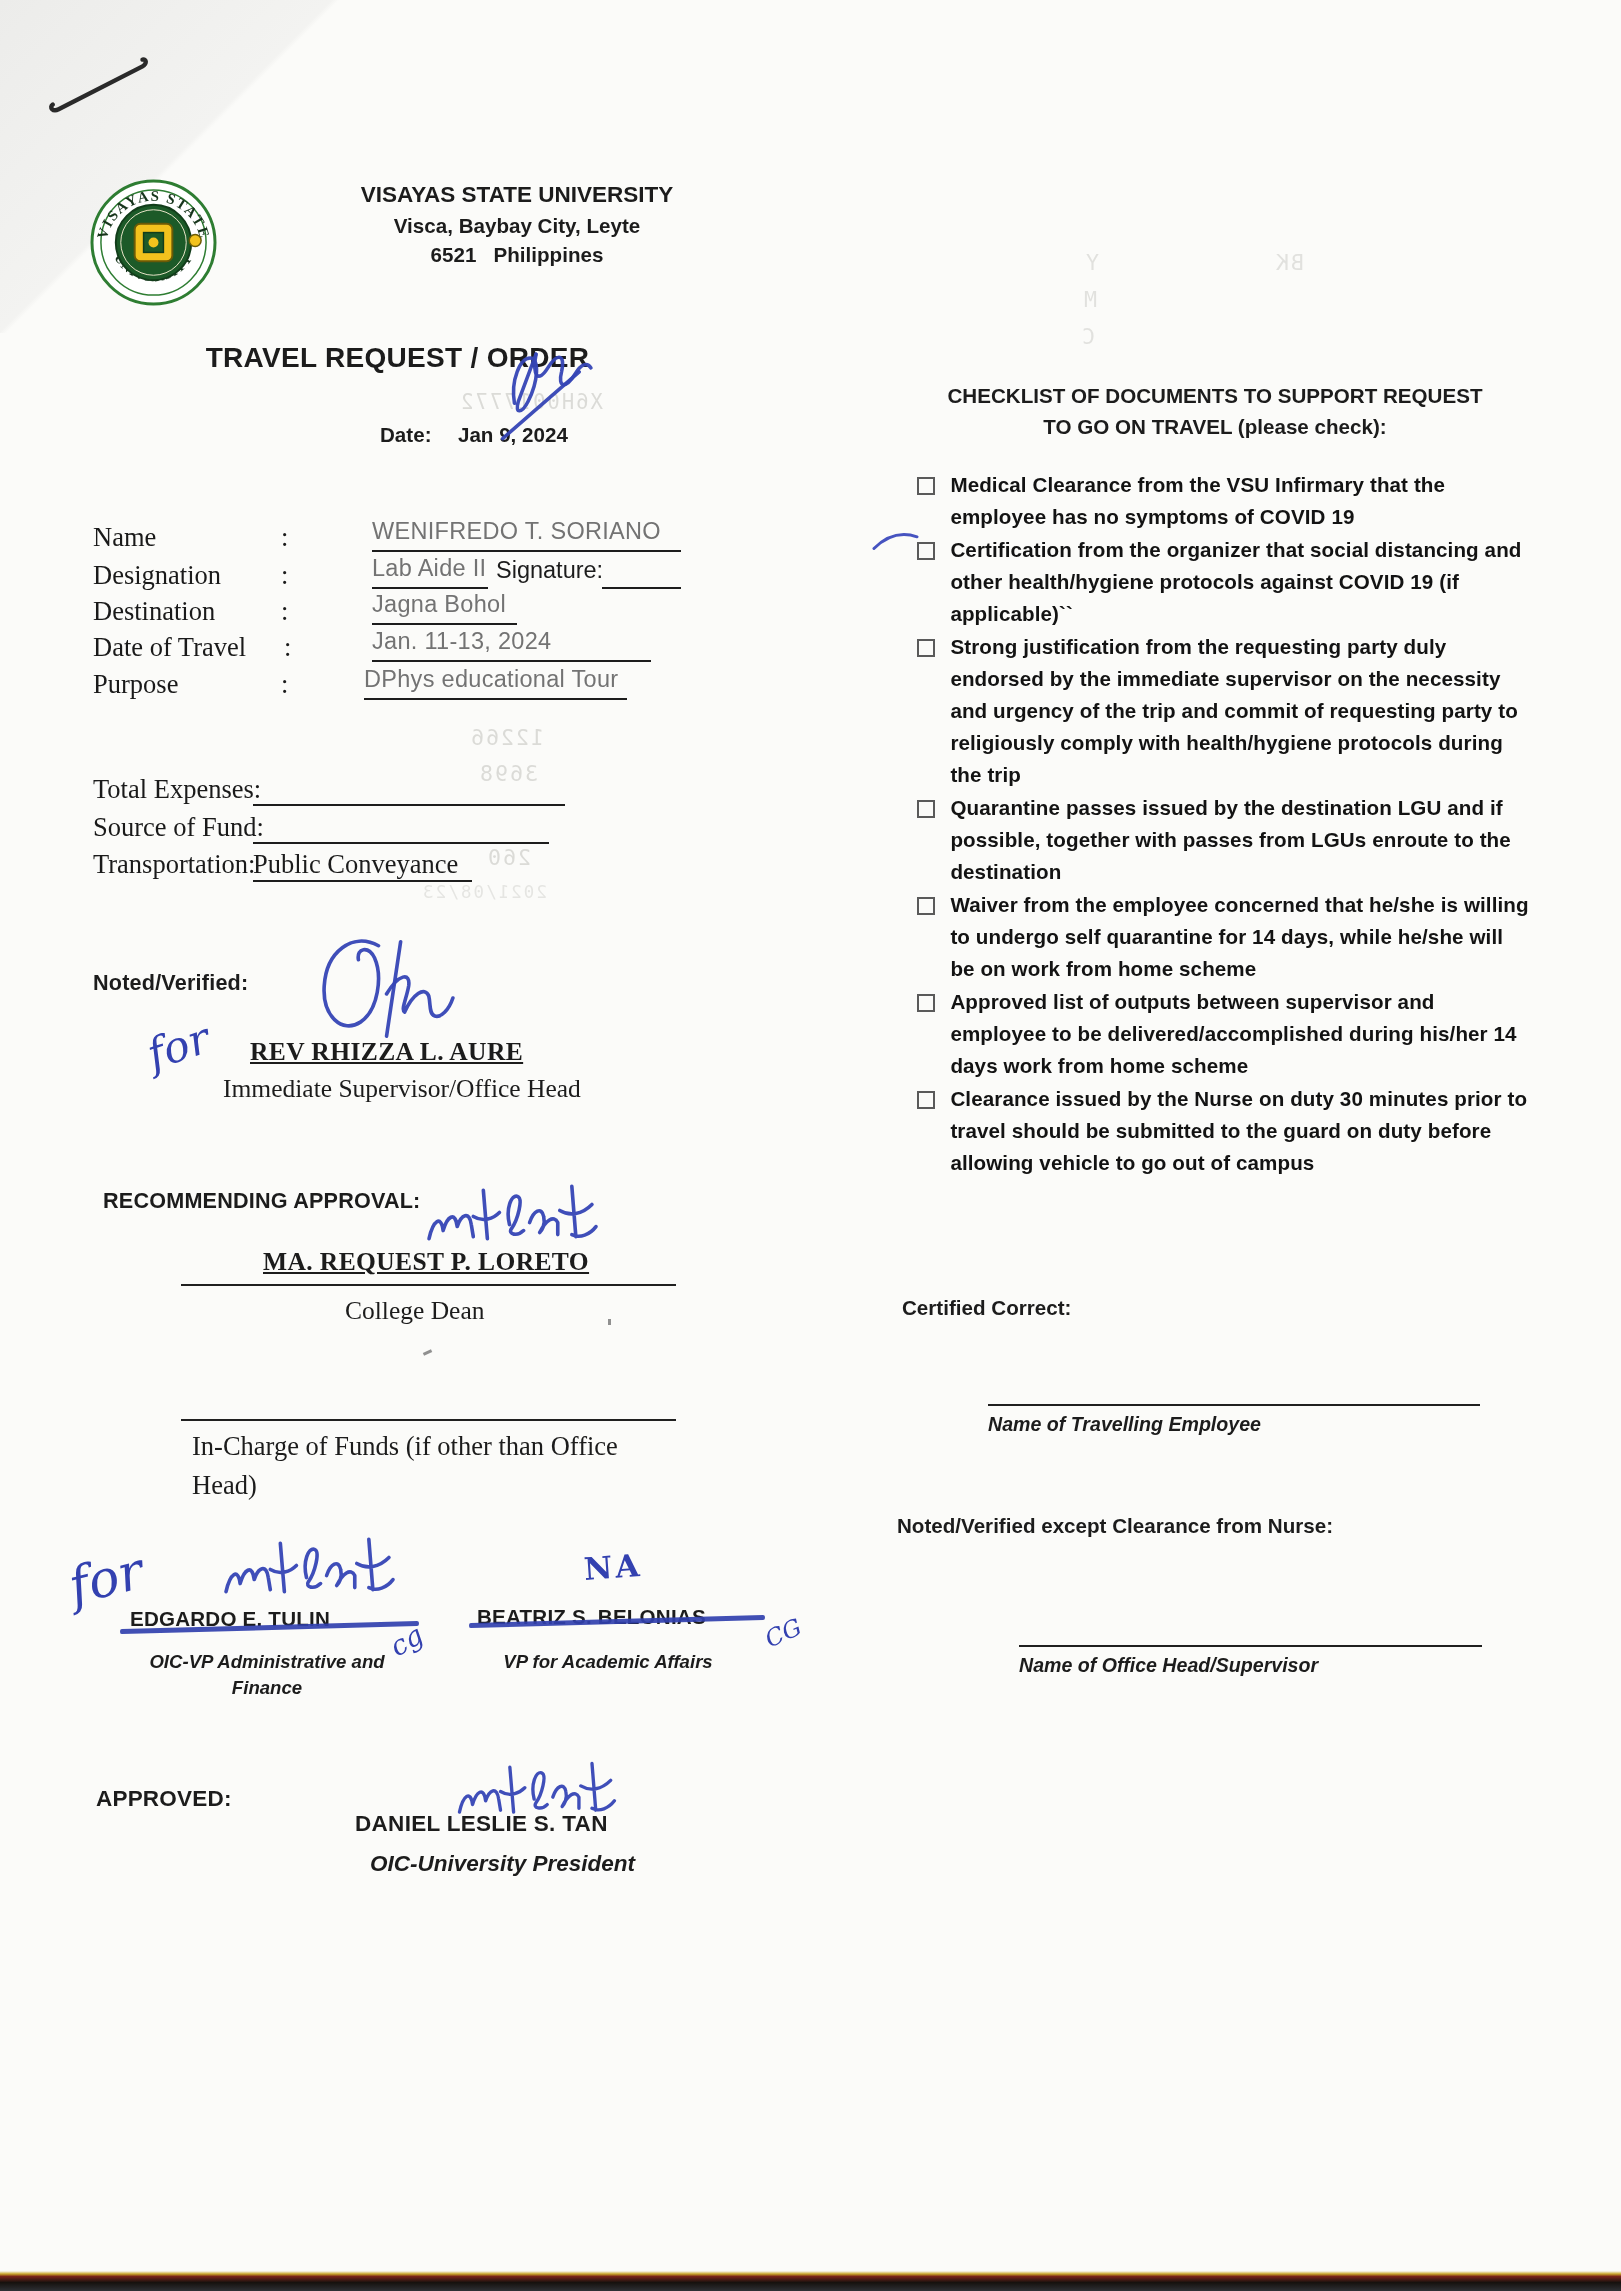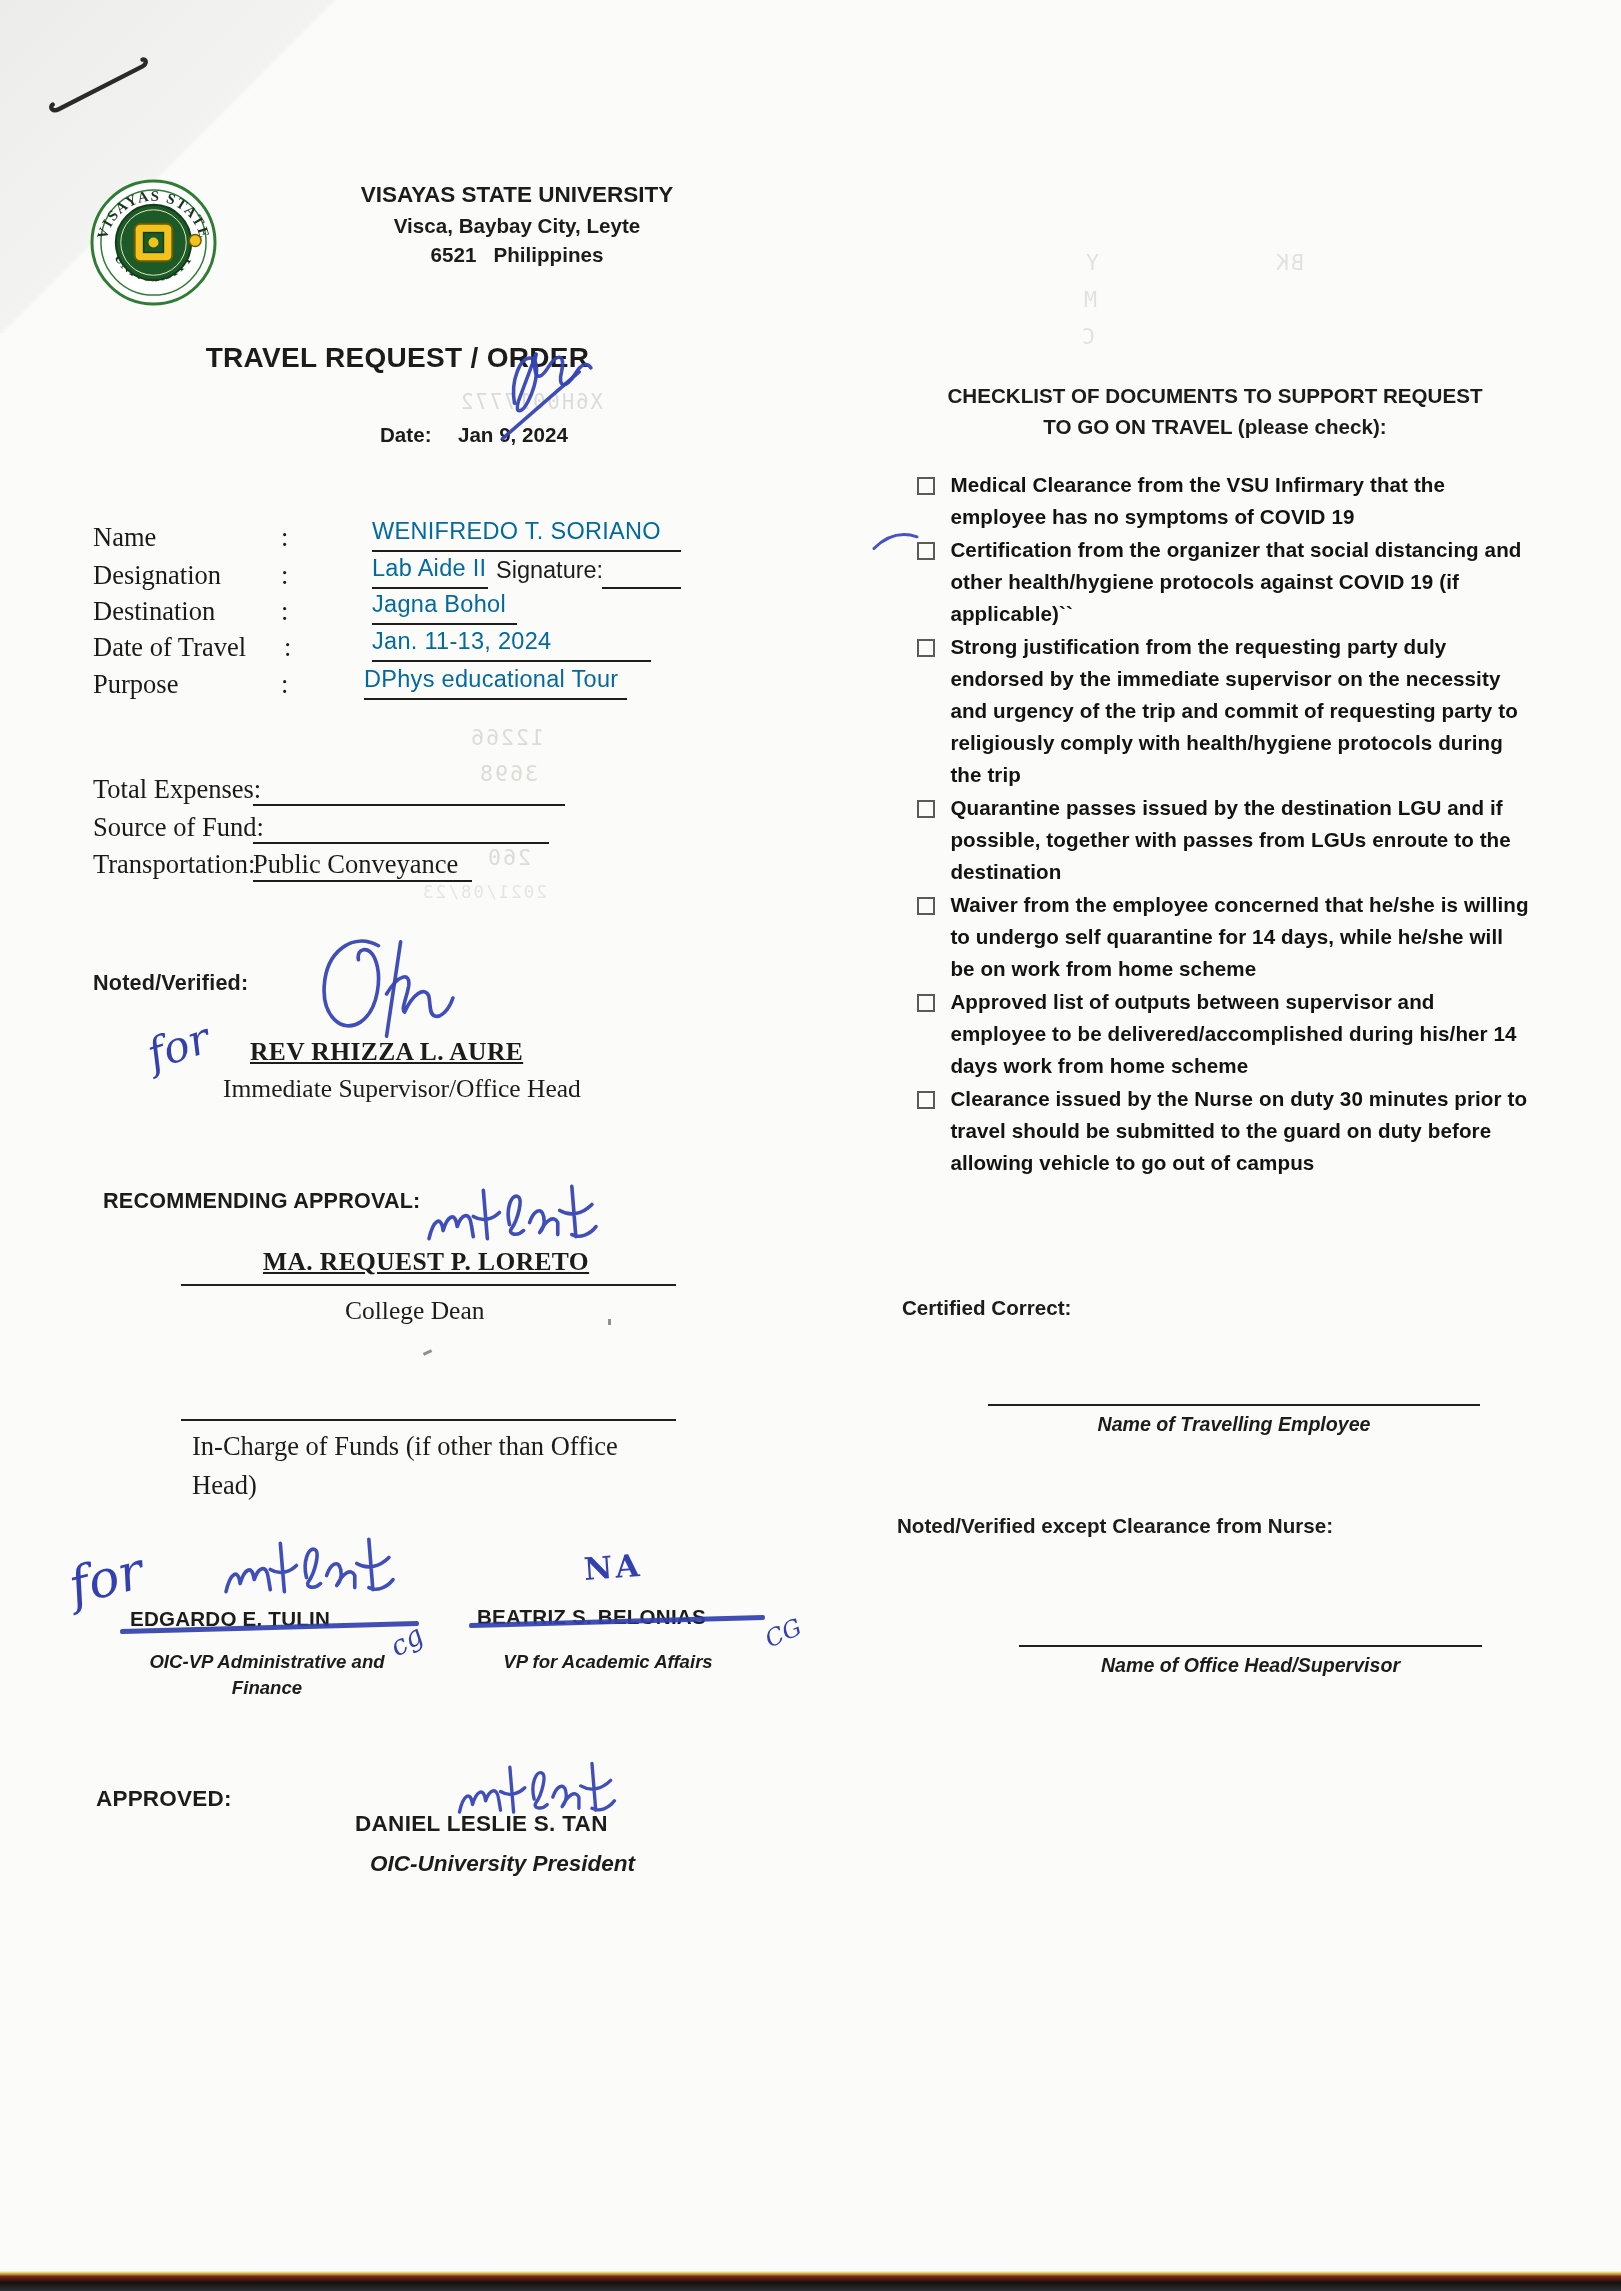--- a/index.html
+++ b/index.html
@@ -14,38 +14,38 @@
   
   .fold{position:absolute;top:0;left:0;width:421px;height:333px;
         background:linear-gradient(135deg,#ececea 0%,#f3f3f1 44%,rgba(251,251,249,0) 45%);}
   .scan-edge{position:absolute;left:0;top:2271px;width:1621px;height:20.6px;
         background:linear-gradient(#fbfbf9 0%,#caa52a 14%,#7a241a 26%,#16110e 55%,#31343a 100%);}
   .ghost{position:absolute;transform:scaleX(-1);color:#a8a8a2;
          font-family:"DejaVu Sans Mono",monospace;opacity:.38;letter-spacing:2px;}
   
   .flabel{position:absolute;font:26.5px "Liberation Serif",serif;color:#1a1a1a;}
   .fcolon{position:absolute;font:26.5px "Liberation Serif",serif;color:#1a1a1a;}
-  .fvalue{position:absolute;font:23.5px "Liberation Sans",sans-serif;color:#0369a1;
+  .fvalue{position:absolute;font:23.5px "Liberation Sans",sans-serif;color:#737373;
           letter-spacing:0.3px;height:32px;border-bottom:2.5px solid #1d1d1d;white-space:nowrap;}
   .bline{position:absolute;border-bottom:2.5px solid #1d1d1d;height:32px;}
   .hline{position:absolute;border-top:2.5px solid #202020;}
   .sec{position:absolute;font:bold 21.6px "Liberation Sans",sans-serif;letter-spacing:0.2px;}
   .pname{position:absolute;font:bold 25.5px "Liberation Serif",serif;letter-spacing:0.4px;white-space:nowrap;text-decoration:underline;}
   .ptitle{position:absolute;font:25.5px "Liberation Serif",serif;white-space:nowrap;}
   .vpname{position:absolute;font:bold 20.6px "Liberation Sans",sans-serif;letter-spacing:0.2px;white-space:nowrap;}
   .vptitle{position:absolute;font:bold italic 18.6px "Liberation Sans",sans-serif;font-style:italic;text-align:center;line-height:25.5px;}
   .handw{position:absolute;font-family:"DejaVu Serif",serif;font-style:italic;color:#3341b0;}
   .strike{position:absolute;height:4.9px;background:#3140ae;opacity:.92;border-radius:2px;}
   
   .chk-head{position:absolute;font:bold 20.6px "Liberation Sans",sans-serif;text-align:center;line-height:31px;}
   .chk-list{position:absolute;left:917px;top:469px;width:612px;}
   .chk{display:flex;gap:15.7px;margin-bottom:1px;}
   .chk-box{flex:none;width:13.7px;height:14.7px;border:2px solid #5a5a5a;margin-top:7.8px;background:transparent;}
   .chk-text{font:bold 20.6px/32px "Liberation Sans",sans-serif;color:#131313;letter-spacing:0.1px;}
-  .cap{position:absolute;font:bold 19.6px "Liberation Sans",sans-serif;font-style:italic;text-align:center;}
+  .cap{position:absolute;font:bold 19.6px "Liberation Sans",sans-serif;font-style:italic;}
   .sig path{stroke:#3544b5;stroke-width:3.6;fill:none;stroke-linecap:round;stroke-linejoin:round;opacity:.95;}
   .mark path{fill:none;stroke-linecap:round;}
   .speck{position:absolute;background:#4a4a4a;}
 </style>
 </head>
 <body>
 
 <div class="page">
 
   <div class="fold"></div>

